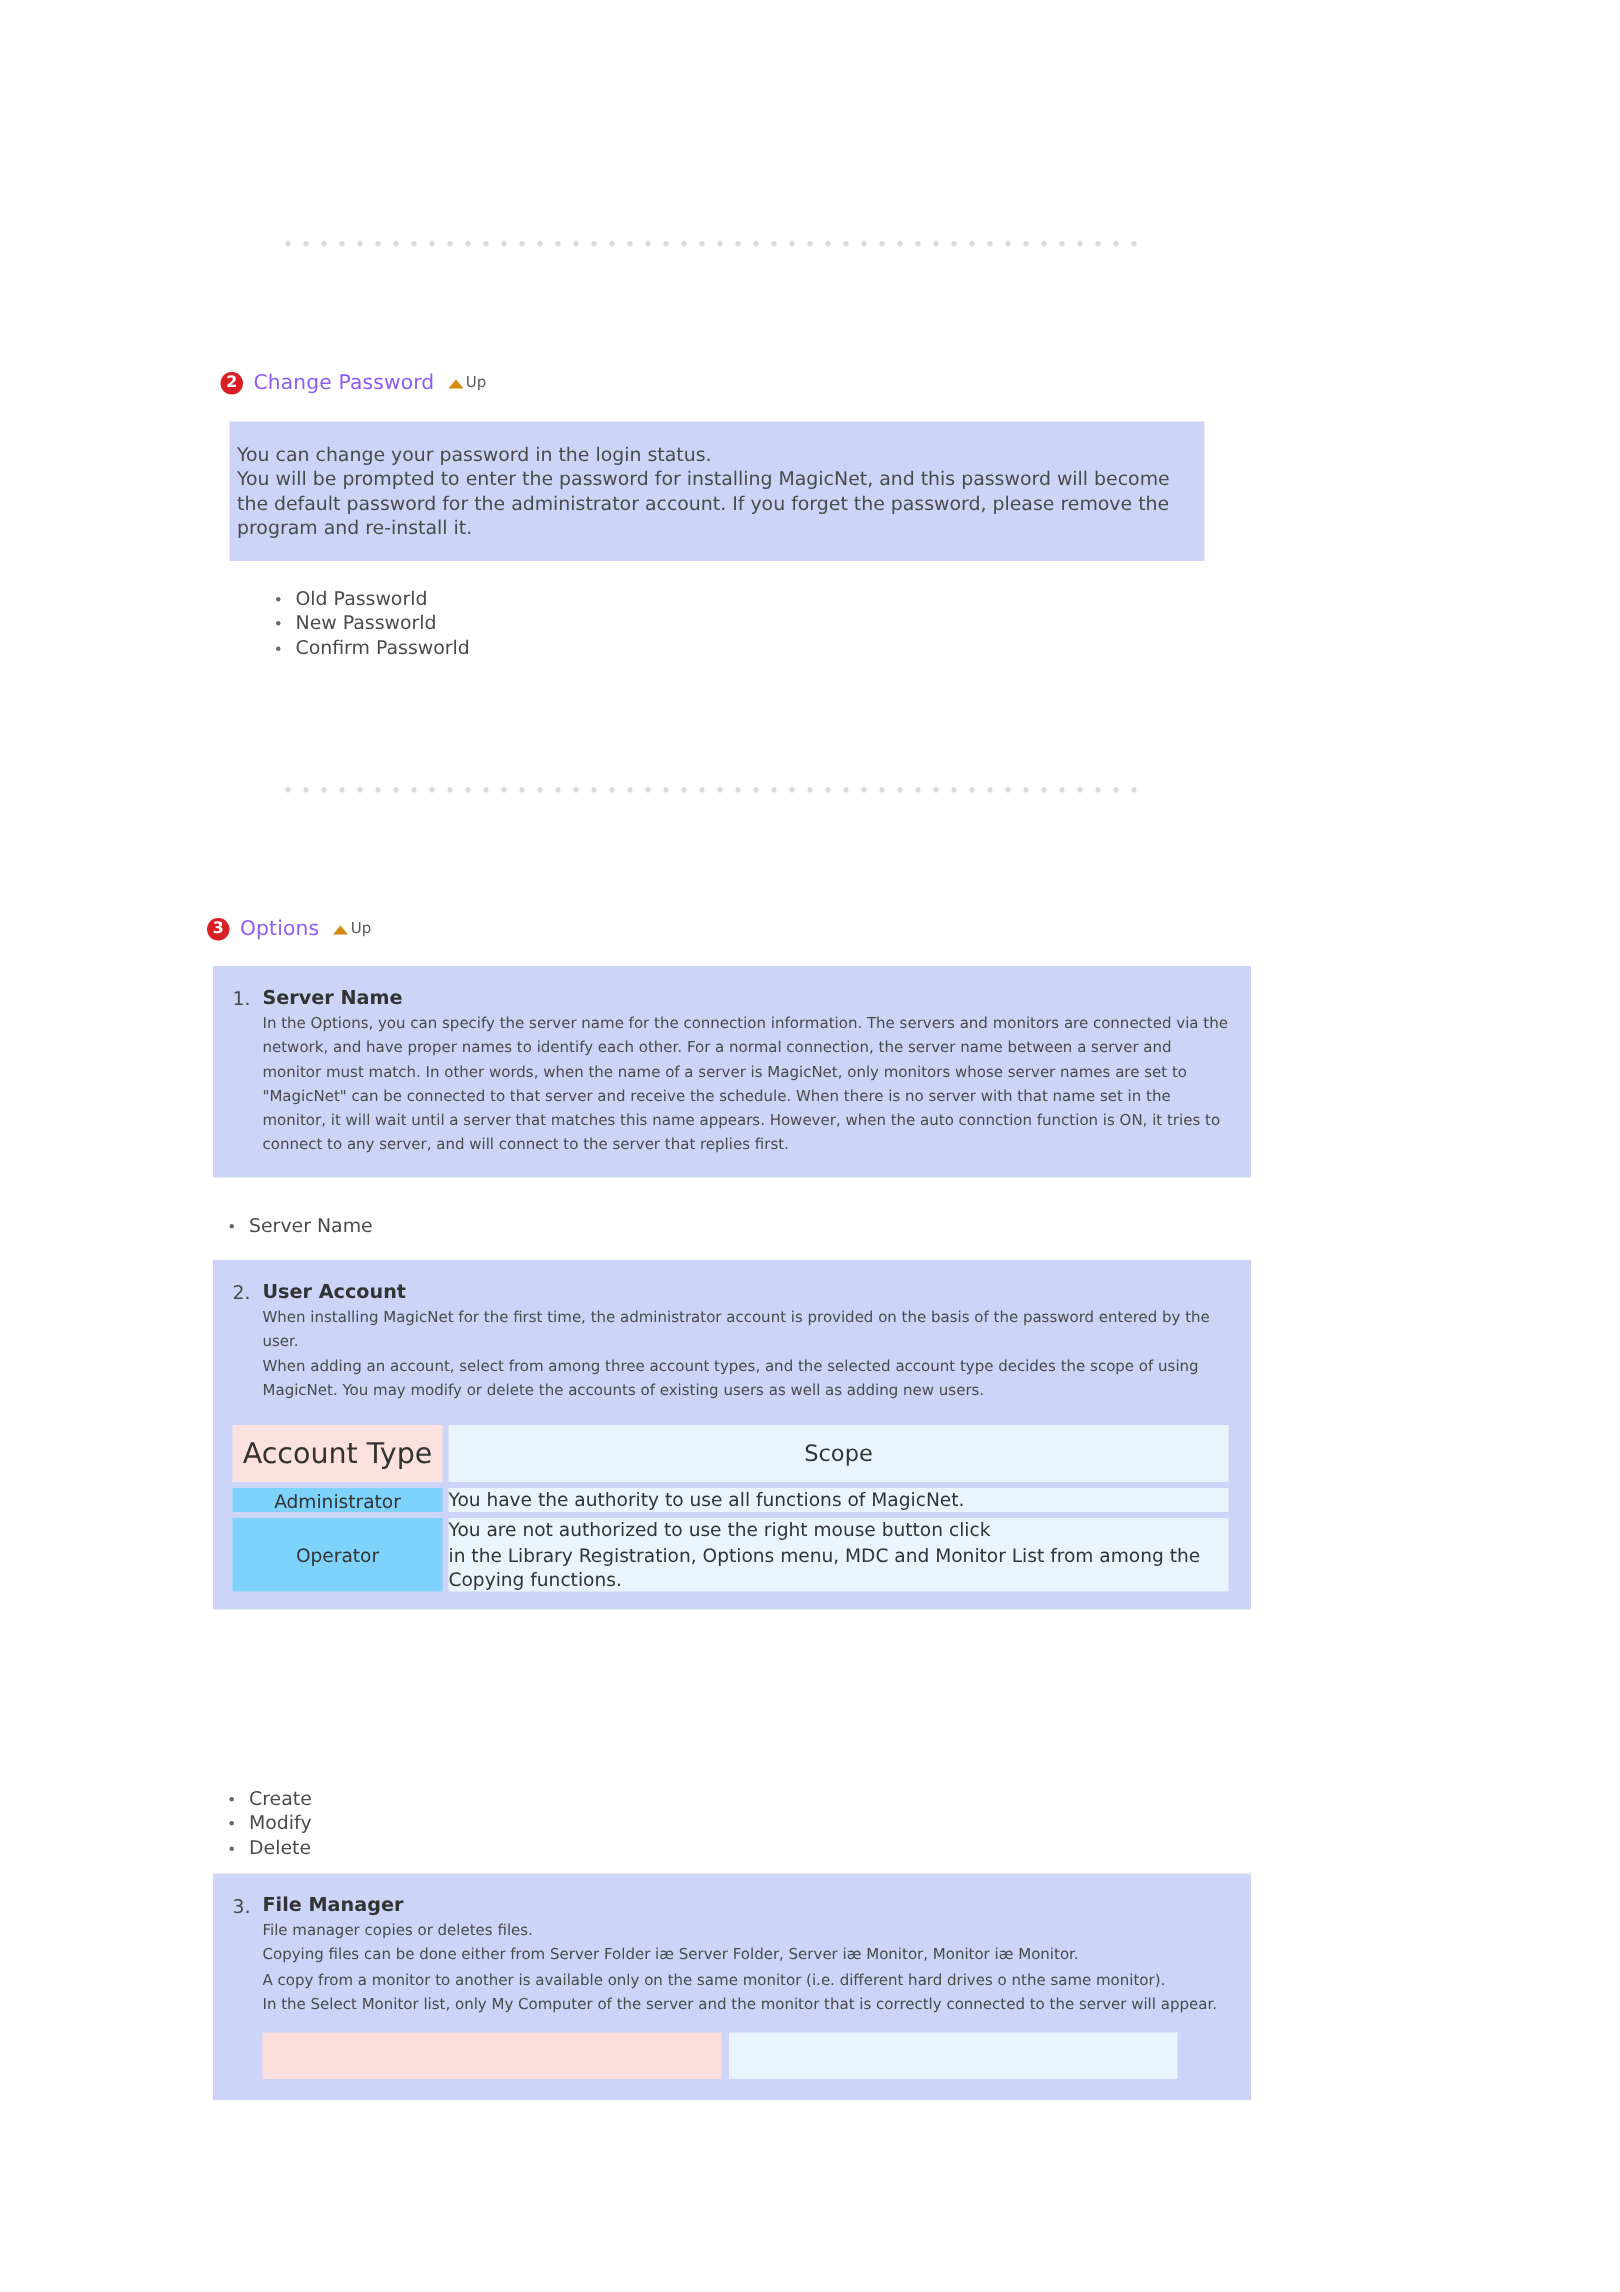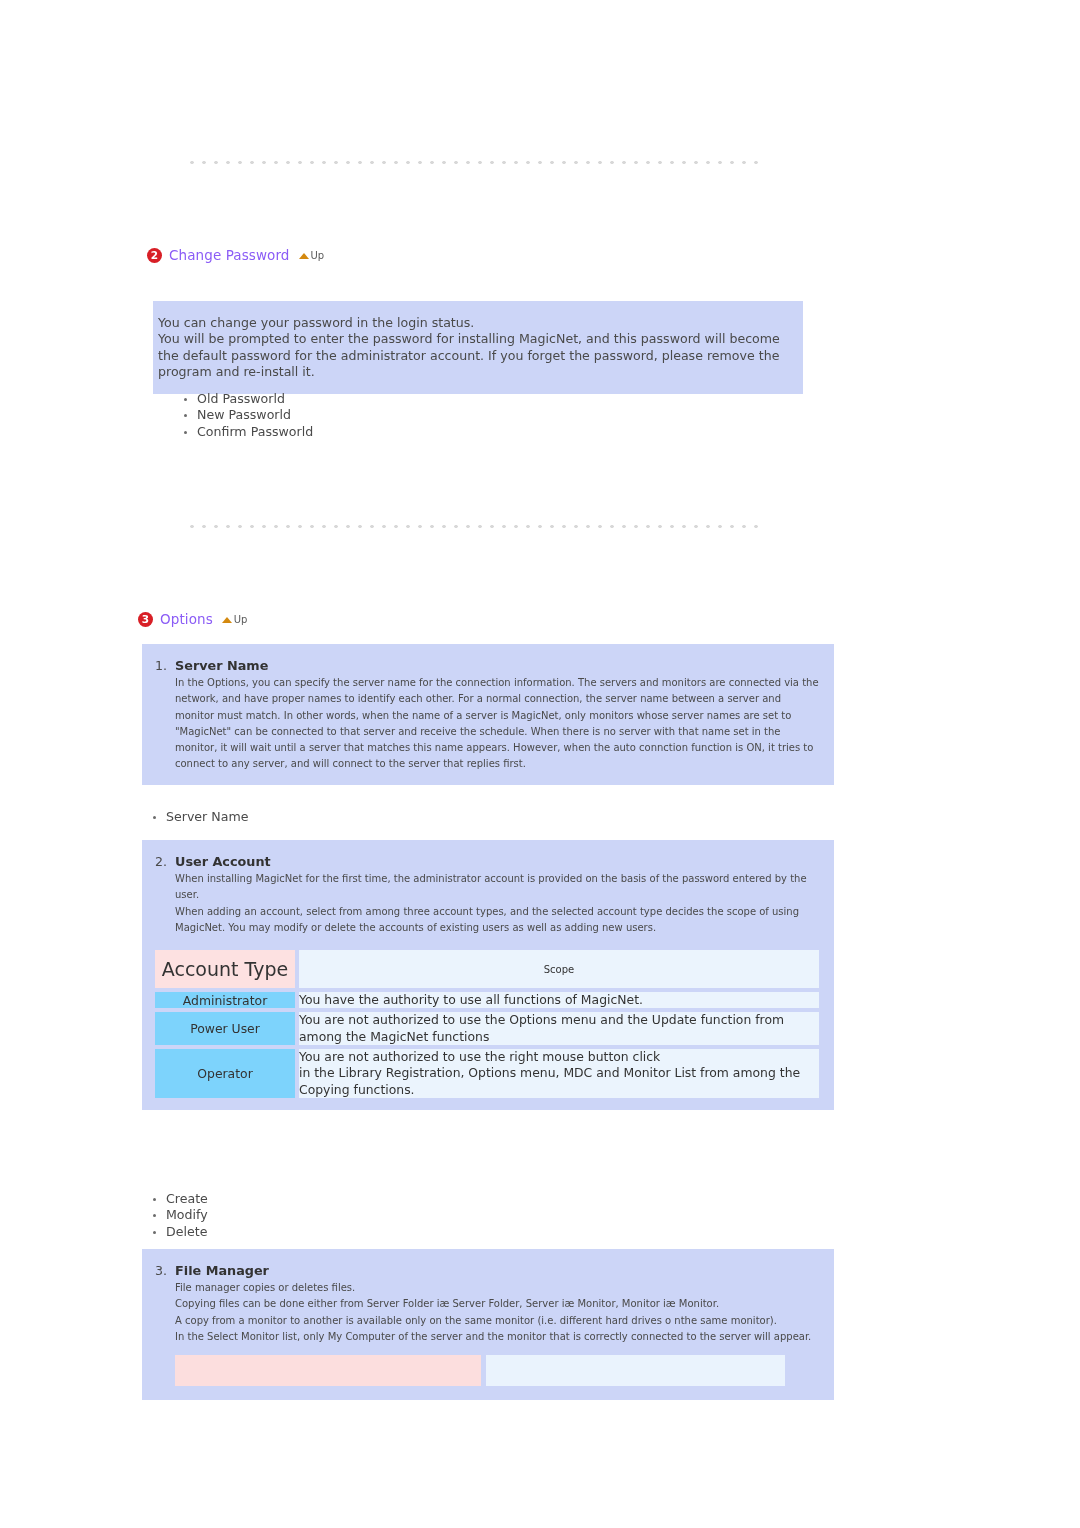--- a/index.html
+++ b/index.html
@@ -83,21 +83,20 @@
   .up-text {
     font-size: 10px;
     color: #5a5a5a;
   }
 
   
   .info-box {
     position: absolute;
     background: #ccd5f7;
     box-sizing: border-box;
-    margin-top: 20px;
   }
   .info-box p {
     margin: 0;
     font-size: 12.6px;
     line-height: 16.3px;
     color: #4a4a4a;
   }
 
   #box-change-password {
     left: 153px;
@@ -211,21 +210,21 @@
     text-align: center;
     font-size: 19px;
     font-weight: bold;
     color: #333333;
     height: 38px;
     padding: 0 4px;
   }
   .th-scope {
     background: #ebf4fd;
     text-align: center;
-    font-size: 10px;
+    font-size: 15px;
     font-weight: bold;
     color: #333333;
     height: 38px;
   }
   .td-type {
     background: #7dd3fc;
     text-align: center;
     font-size: 12.4px;
     color: #333333;
     padding: 8px 4px;
@@ -332,27 +331,20 @@
         </tr>
       </thead>
       <tbody>
         <tr>
           <td class="td-type">Administrator</td>
           <td class="td-scope">
             <span class="l">You have the authority to use all functions of MagicNet.</span>
           </td>
         </tr>
         <tr>
-          <td class="td-type">Power User</td>
-          <td class="td-scope">
-            <span class="l">You are not authorized to use the Options menu and the Update function from</span>
-            <span class="l">among the MagicNet functions</span>
-          </td>
-        </tr>
-        <tr>
           <td class="td-type">Operator</td>
           <td class="td-scope">
             <span class="l">You are not authorized to use the right mouse button click</span>
             <span class="l">in the Library Registration, Options menu, MDC and Monitor List from among the</span>
             <span class="l">Copying functions.</span>
           </td>
         </tr>
       </tbody>
     </table>
   </div>

